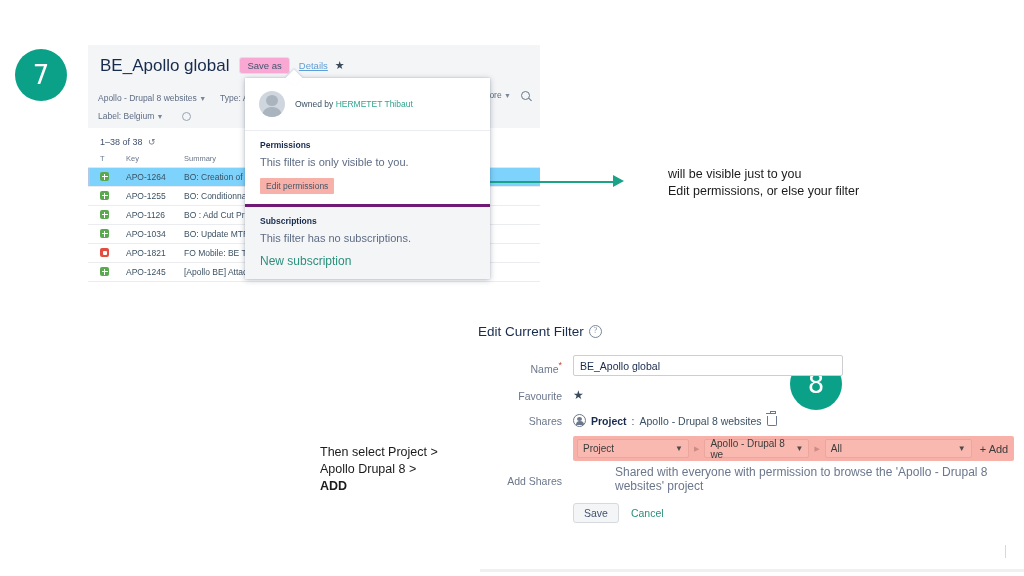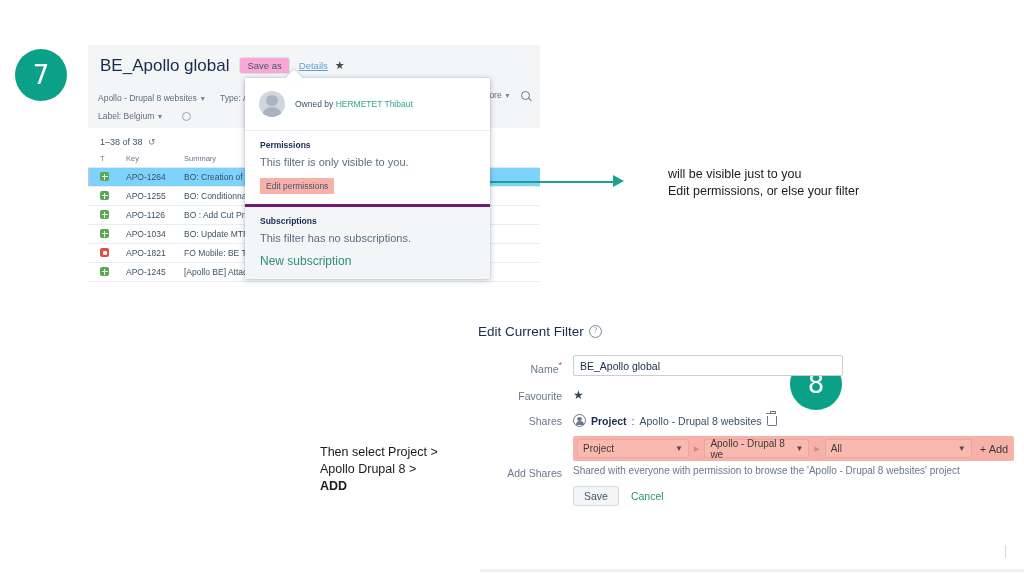--- a/index.html
+++ b/index.html
@@ -244,21 +244,21 @@
   }
   #sel-type{width:112px;}
   #sel-project{width:105px;}
   #sel-role{width:147px;}
   .dd-caret{font-size:8px;color:#4b4b4b;}
   .sep-caret{font-size:7px;color:#c98d86;padding:0 1px;}
   .add-link{
     font-size:11px;color:#3b3b3b;white-space:nowrap;margin-left:4px;
   }
   .hint{
-    font-size:10px;color:#6b778c;margin-top:4px;
+    font-size:12px;color:#6b778c;margin-top:4px;margin-left:42px;
   }
   .btnrow{display:flex;align-items:center;gap:12px;margin-top:10px;}
   .btn-save{
     font-size:10.5px;color:#42526e;background:#f4f5f7;
     border:1px solid #d6d9de;border-radius:3px;padding:3px 10px;
   }
   .lnk-cancel{font-size:10.5px;color:#2b8f7c;}
 
   .bottom-rule{
     position:absolute;left:480px;top:569px;width:544px;height:3px;

